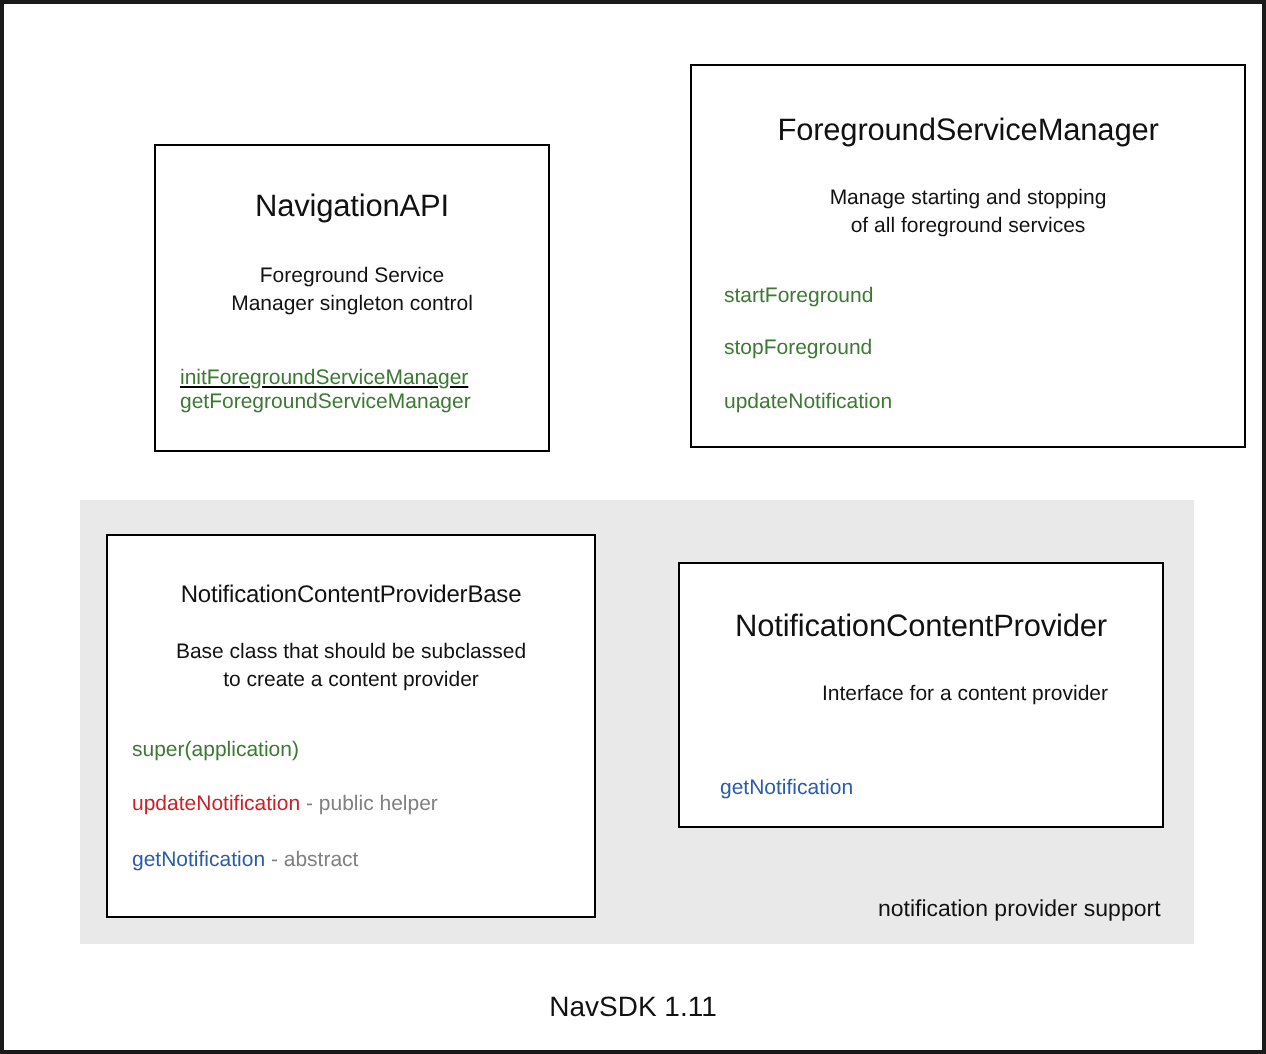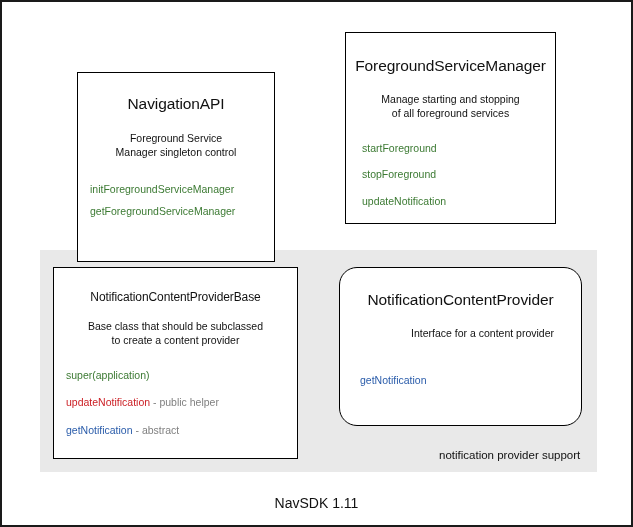--- a/index.html
+++ b/index.html
@@ -77,37 +77,37 @@
 </style>
 </head>
 <body>
 
 <div id="canvas">
 
   <div id="provider-panel" style="left:38px; top:248px; width:557px; height:222px;"></div>
 
   <div id="panel-caption" style="left:392px; top:447px;padding-left:45px;">notification provider support</div>
 
-  <div class="class-box" style="left:75px; top:70px; width:198px; height:190px;">
+  <div class="class-box" style="left:75px; top:70px; width:198px; height:154px;">
     <div class="class-title" style="margin-top:22px;">NavigationAPI</div>
     <div class="class-desc" style="margin-top:19px;">
       <div>Foreground Service</div>
       <div>Manager singleton control</div>
     </div>
     <div class="members" style="margin-top:24px; padding-left:12px;">
-      <div class="member" style="margin-bottom:12px;">
+      <div class="member" style="margin-bottom:2px;text-decoration:underline;">
         <span class="m-green">initForegroundServiceManager</span><span class="m-note"></span>
       </div>
       <div class="member">
         <span class="m-green">getForegroundServiceManager</span><span class="m-note"></span>
       </div>
     </div>
   </div>
 
-  <div class="class-box" style="left:343px; top:30px; width:211px; height:192px;">
+  <div class="class-box" style="left:343px; top:30px; width:278px; height:192px;">
     <div class="class-title" style="margin-top:24px;">ForegroundServiceManager</div>
     <div class="class-desc" style="margin-top:18px;">
       <div>Manage starting and stopping</div>
       <div>of all foreground services</div>
     </div>
     <div class="members" style="margin-top:22px; padding-left:16px;">
       <div class="member" style="margin-bottom:16px;">
         <span class="m-green">startForeground</span><span class="m-note"></span>
       </div>
       <div class="member" style="margin-bottom:16px;">
@@ -131,21 +131,21 @@
       </div>
       <div class="member" style="margin-bottom:17px;">
         <span class="m-red">updateNotification</span><span class="m-note"> - public helper</span>
       </div>
       <div class="member">
         <span class="m-blue">getNotification</span><span class="m-note"> - abstract</span>
       </div>
     </div>
   </div>
 
-  <div class="class-box" style="left:337px; top:265px; width:243px; height:159px;border-radius:18px;">
+  <div class="class-box" style="left:337px; top:279px; width:243px; height:133px;">
     <div class="class-title" style="margin-top:23px;">NotificationContentProvider</div>
     <div class="class-desc" style="margin-top:18px;margin-left:44px;">
       <div>Interface for a content provider</div>
     </div>
     <div class="members" style="margin-top:34px; padding-left:20px;">
       <div class="member">
         <span class="m-blue">getNotification</span><span class="m-note"></span>
       </div>
     </div>
   </div>

